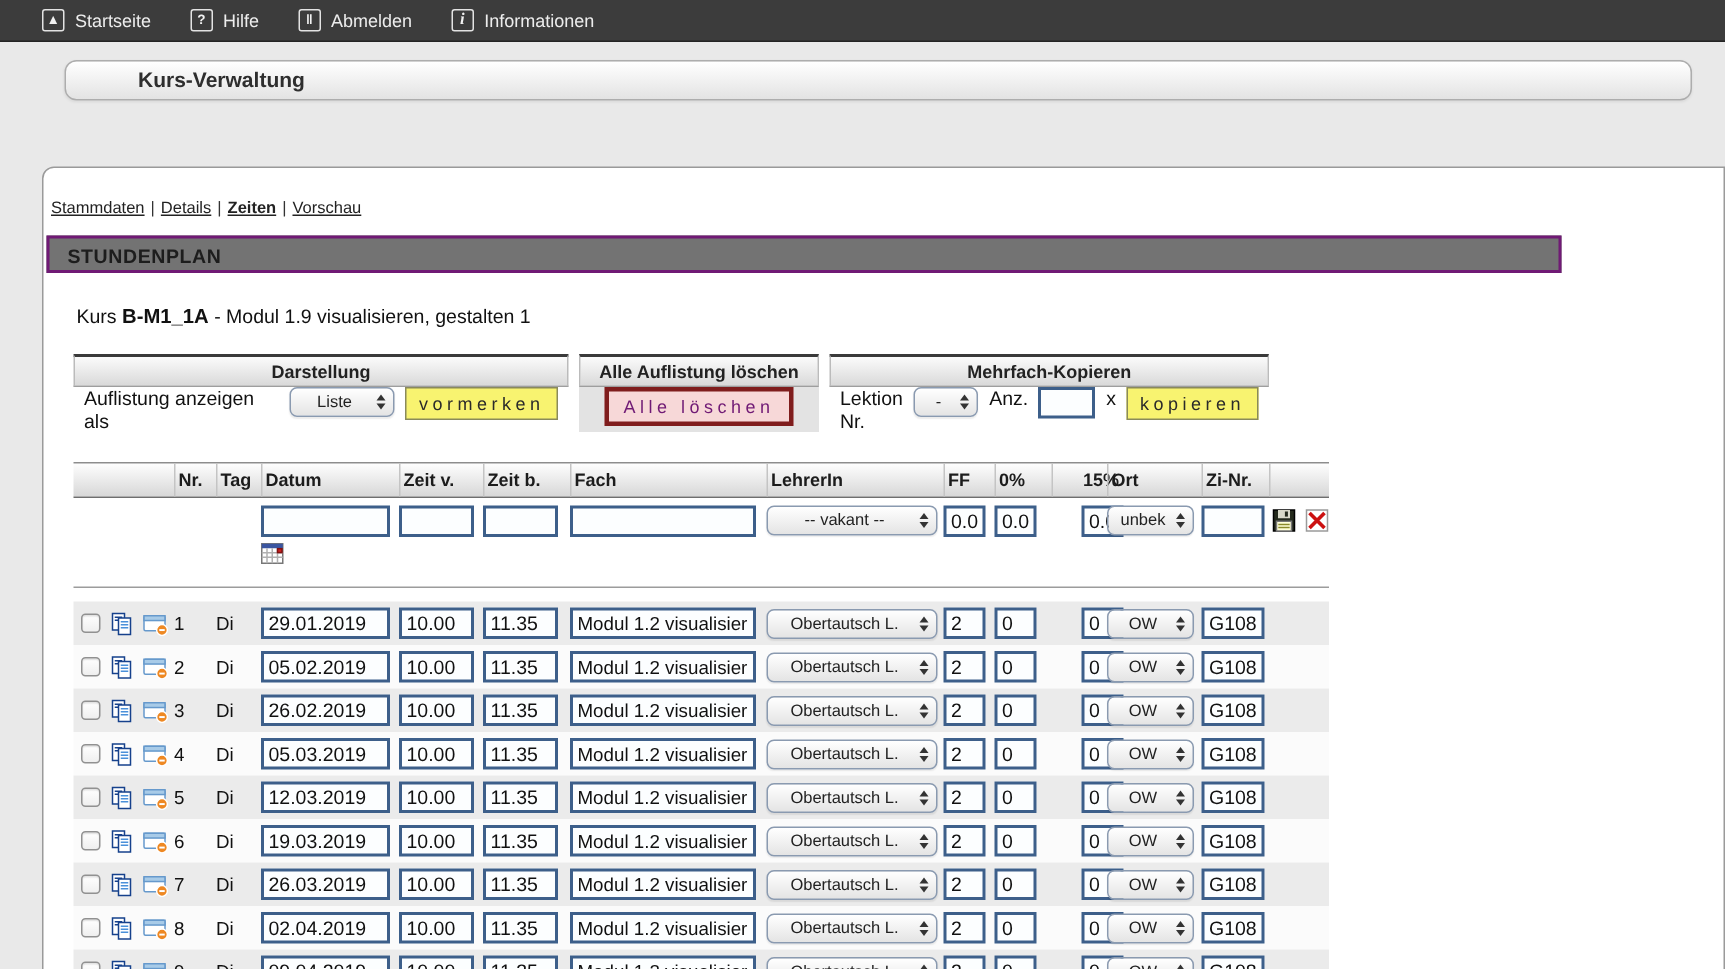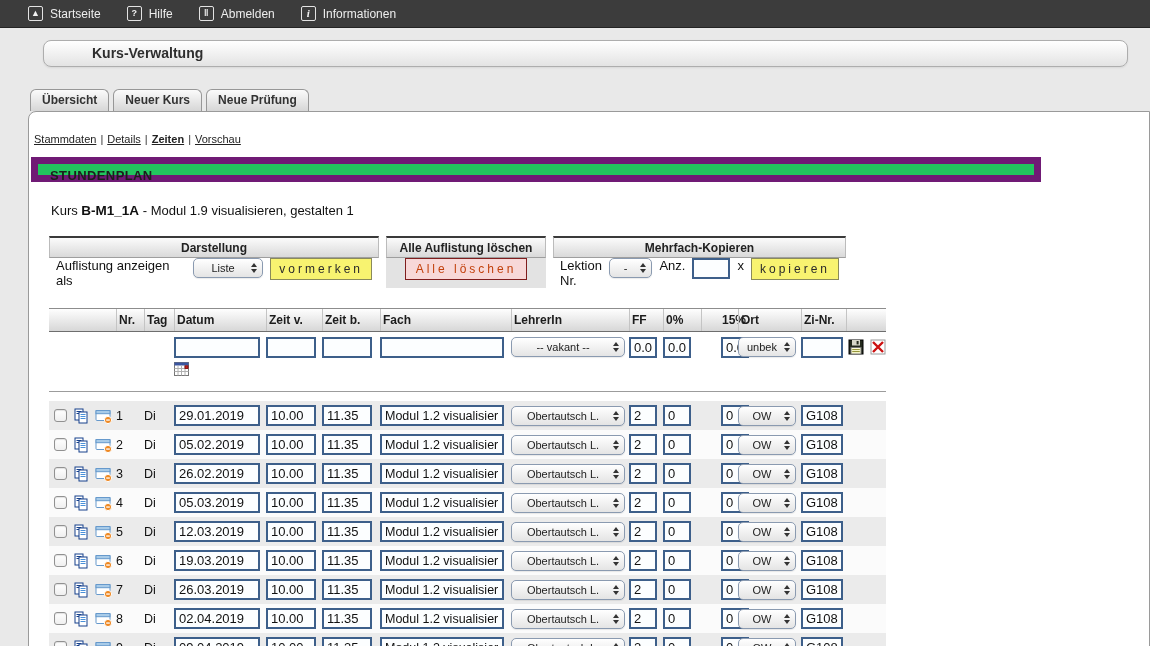--- a/index.html
+++ b/index.html
@@ -31,42 +31,42 @@
 
   .panel { position: absolute; top: 83px; left: 28px; width: 1122px; height: 560px;
     background: #ffffff; border: 1px solid #9a9a9a; border-radius: 8px 0 0 0; }
 
   .breadcrumb { position: absolute; top: 21px; left: 5px; font-size: 11px; color: #333; }
   .breadcrumb a { color: #222; text-decoration: underline; cursor: pointer; }
   .breadcrumb .bc-current { font-weight: bold; text-decoration: underline; }
   .bc-sep { margin: 0 4px; }
 
   .section-bar { position: absolute; top: 45px; left: 2px; width: 1010px; height: 25px;
-    background: #22c55e; border: 7px solid #701a75; font-size: 13px; font-weight: bold;
+    background: #737373; border: 2px solid #701a75; font-size: 13px; font-weight: bold;
     color: #1d1d1d; line-height: 23px; padding-left: 12px; letter-spacing: .4px; }
 
   .course-line { position: absolute; top: 91px; left: 22px; font-size: 13px; color: #111; }
   .course-line b { font-size: 13.5px; }
 
   
   .toolbox { position: absolute; top: 124px; }
   .toolbox .tb-head { height: 22px; border-top: 2px solid #3a3a3a; border-left: 1px solid #bbb;
     border-right: 1px solid #bbb; border-bottom: 1px solid #9e9e9e;
     background: linear-gradient(#fbfbfb, #d9d9d9); text-align: center; font-size: 12px;
     font-weight: bold; color: #222; line-height: 20px; }
   .toolbox .tb-body { height: 30px; display: flex; align-items: flex-start; gap: 7px; padding: 0 7px; font-size: 13px; color: #111; }
   .tbx-darstellung { left: 20px; width: 330px; }
   .tbx-delete { left: 357px; width: 160px; }
   .tbx-delete .tb-body { background: #e3e3e3; justify-content: center; }
   .tbx-copy { left: 524px; width: 293px; }
 
   .btn-yellow { background: #f8f370; border: 1px solid #8a8a5a; color: #2a2a2a;
     font-size: 12px; letter-spacing: 3px; padding: 3px 8px; cursor: pointer;
     font-family: "Liberation Sans", sans-serif; }
-  .btn-pink { background: #f7d8d8; border: 1px solid #7f1d1d; color: #c2410c;
+  .btn-pink { background: #f7d8d8; border: 3px solid #7f1d1d; color: #701a75;
     font-size: 12px; letter-spacing: 3px; padding: 3px 10px; cursor: pointer;
     font-family: "Liberation Sans", sans-serif; }
 
   
   .mselect { position: relative; display: inline-flex; align-items: center; justify-content: center;
     height: 20px; border: 1px solid #8a9ab0; border-radius: 5px;
     background: linear-gradient(#ffffff, #e4e4e4); font-size: 11px; color: #222;
     padding: 0 16px 0 6px; cursor: pointer; box-shadow: 0 1px 1px rgba(0,0,0,.08); }
   .mselect .arrows { position: absolute; right: 5px; top: 4px; display: flex; flex-direction: column; gap: 2px; }
   .arr-up { width: 0; height: 0; border-left: 3.5px solid transparent; border-right: 3.5px solid transparent; border-bottom: 4px solid #333; }
@@ -127,25 +127,20 @@
   <div class="tb-item">
     <span class="tb-box">i</span>
     <span class="tb-label">Informationen</span>
   </div>
 </div>
 
 <div class="page">
 
   <div class="app-title">Kurs-Verwaltung</div>
 
-  <div class="tabs">
-    <div class="tab">Übersicht</div>
-    <div class="tab">Neuer Kurs</div>
-    <div class="tab">Neue Prüfung</div>
-  </div>
 
   <div class="panel">
 
     <div class="breadcrumb">
       <a>Stammdaten</a><span class="bc-sep">|</span><a>Details</a><span class="bc-sep">|</span><a class="bc-current">Zeiten</a><span class="bc-sep">|</span><a>Vorschau</a>
     </div>
 
     <div class="section-bar">STUNDENPLAN</div>
 
     <div class="course-line">

